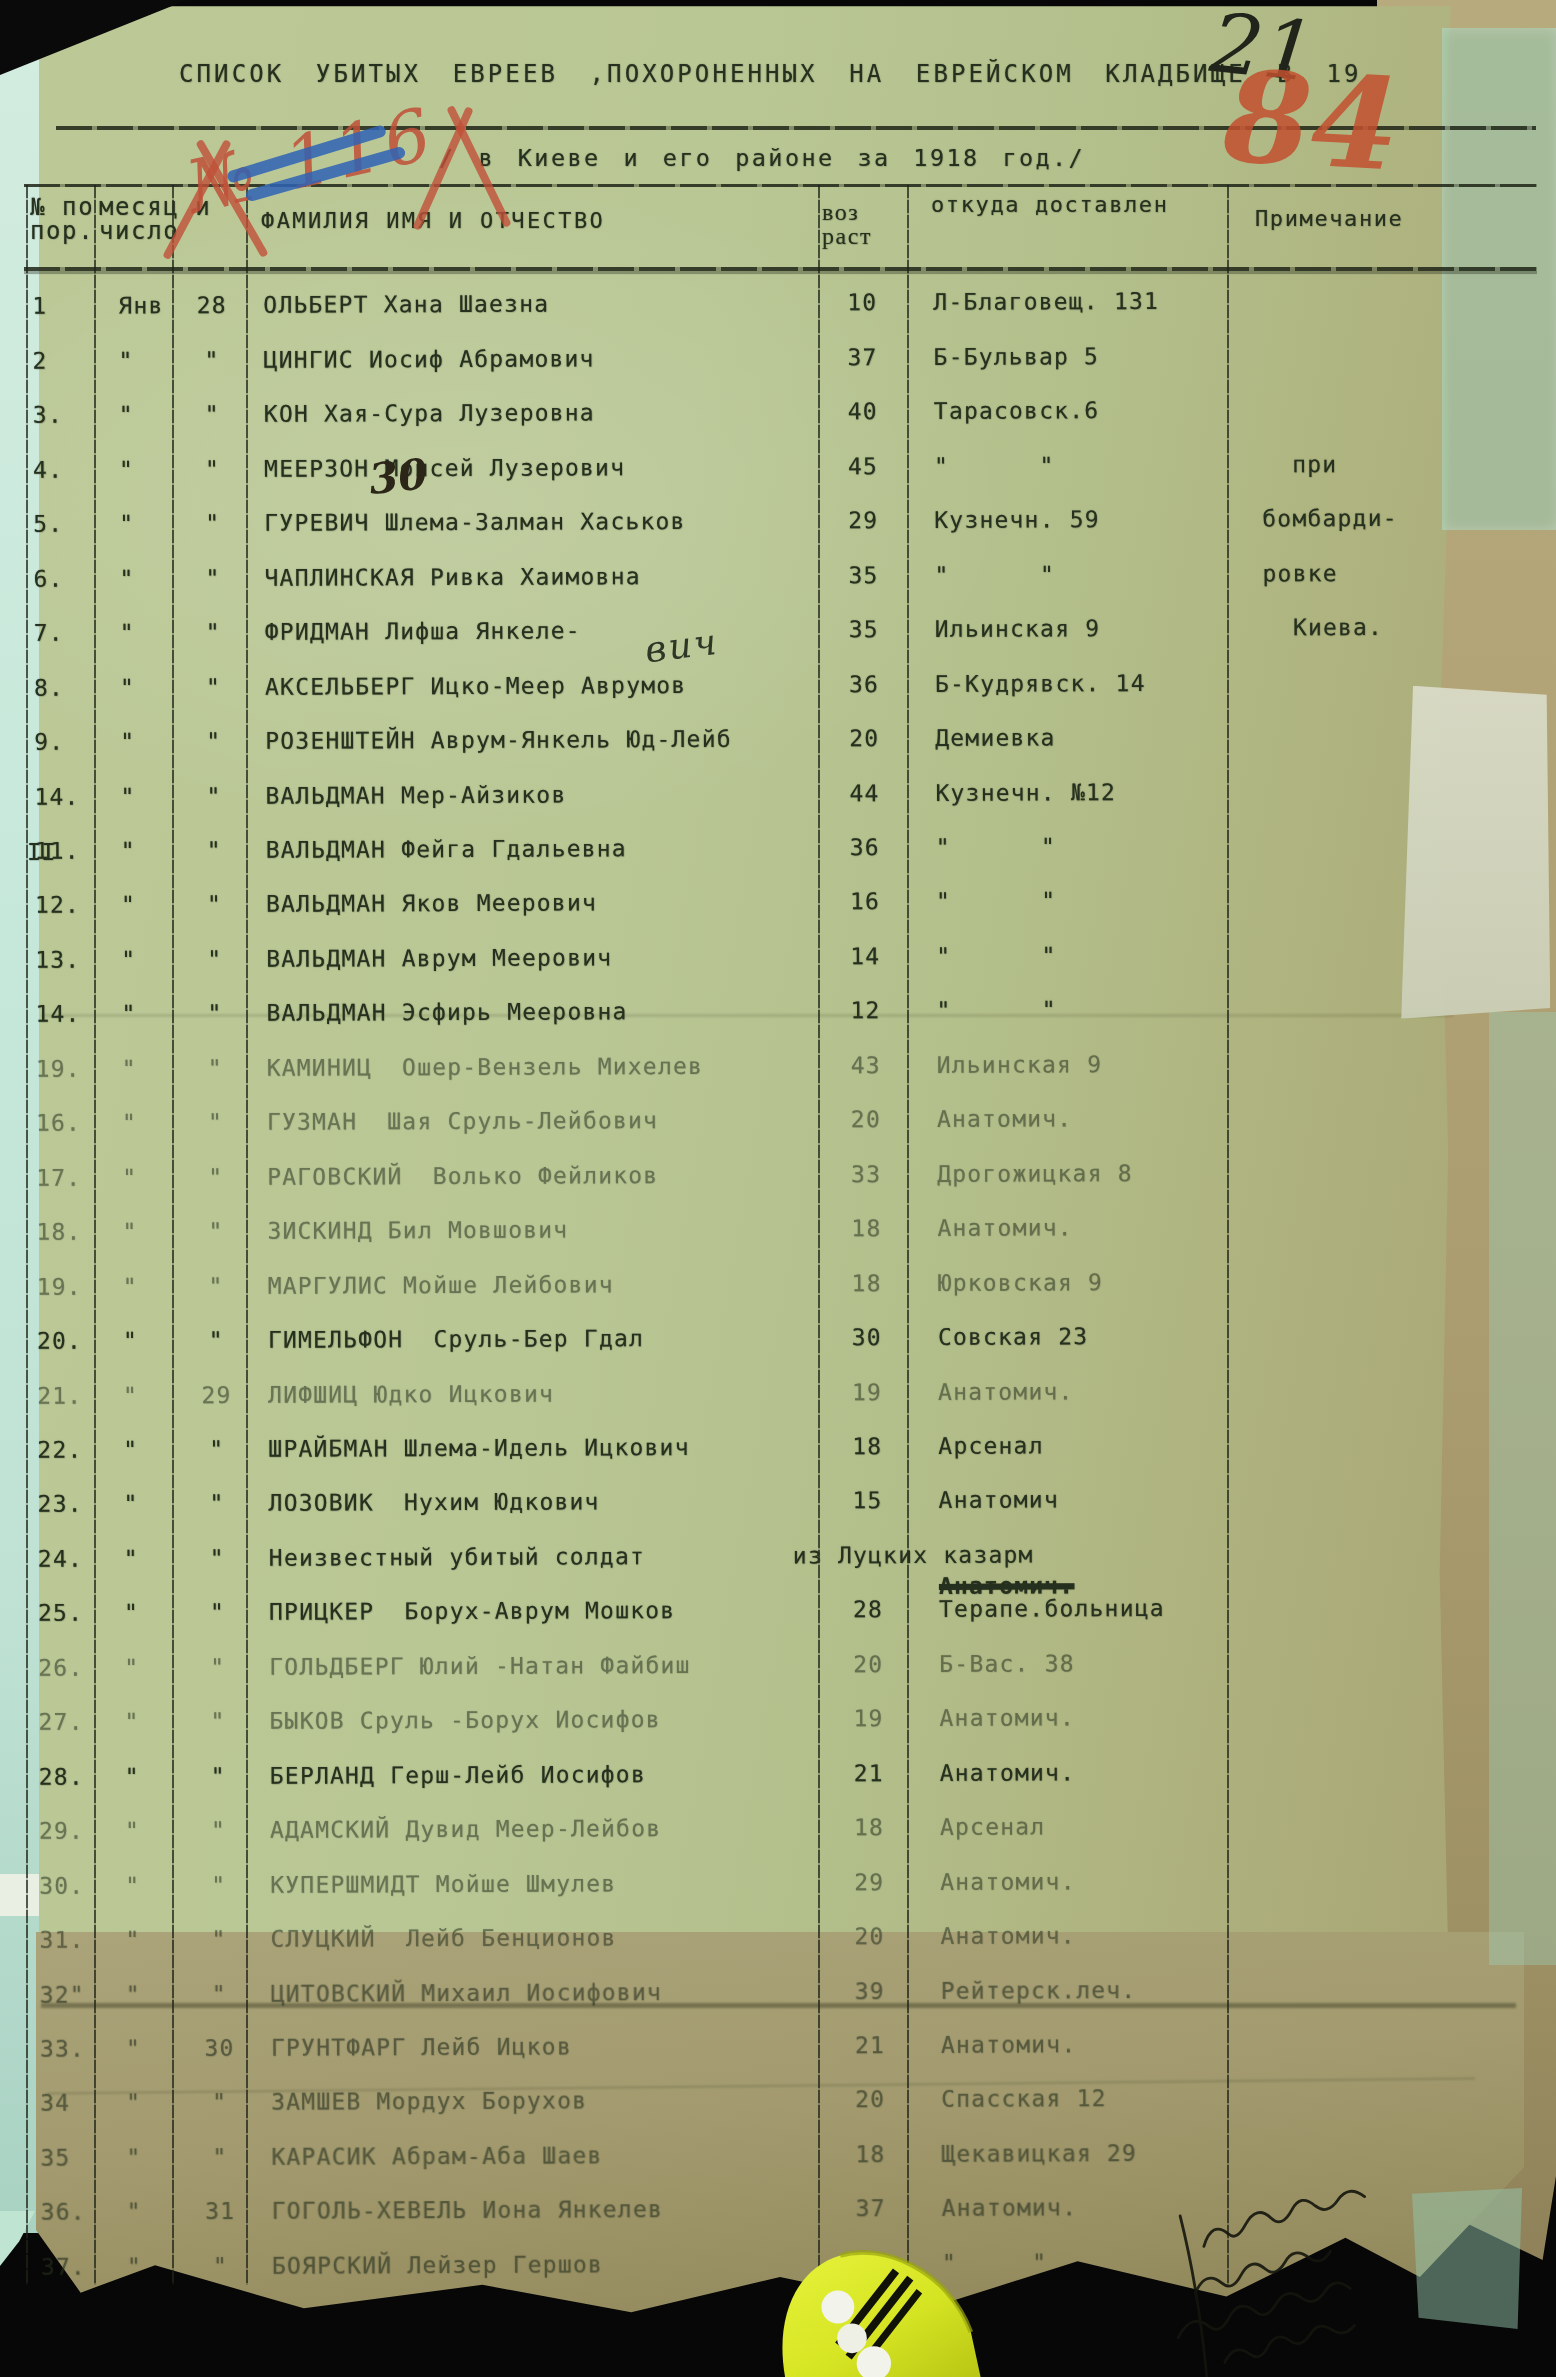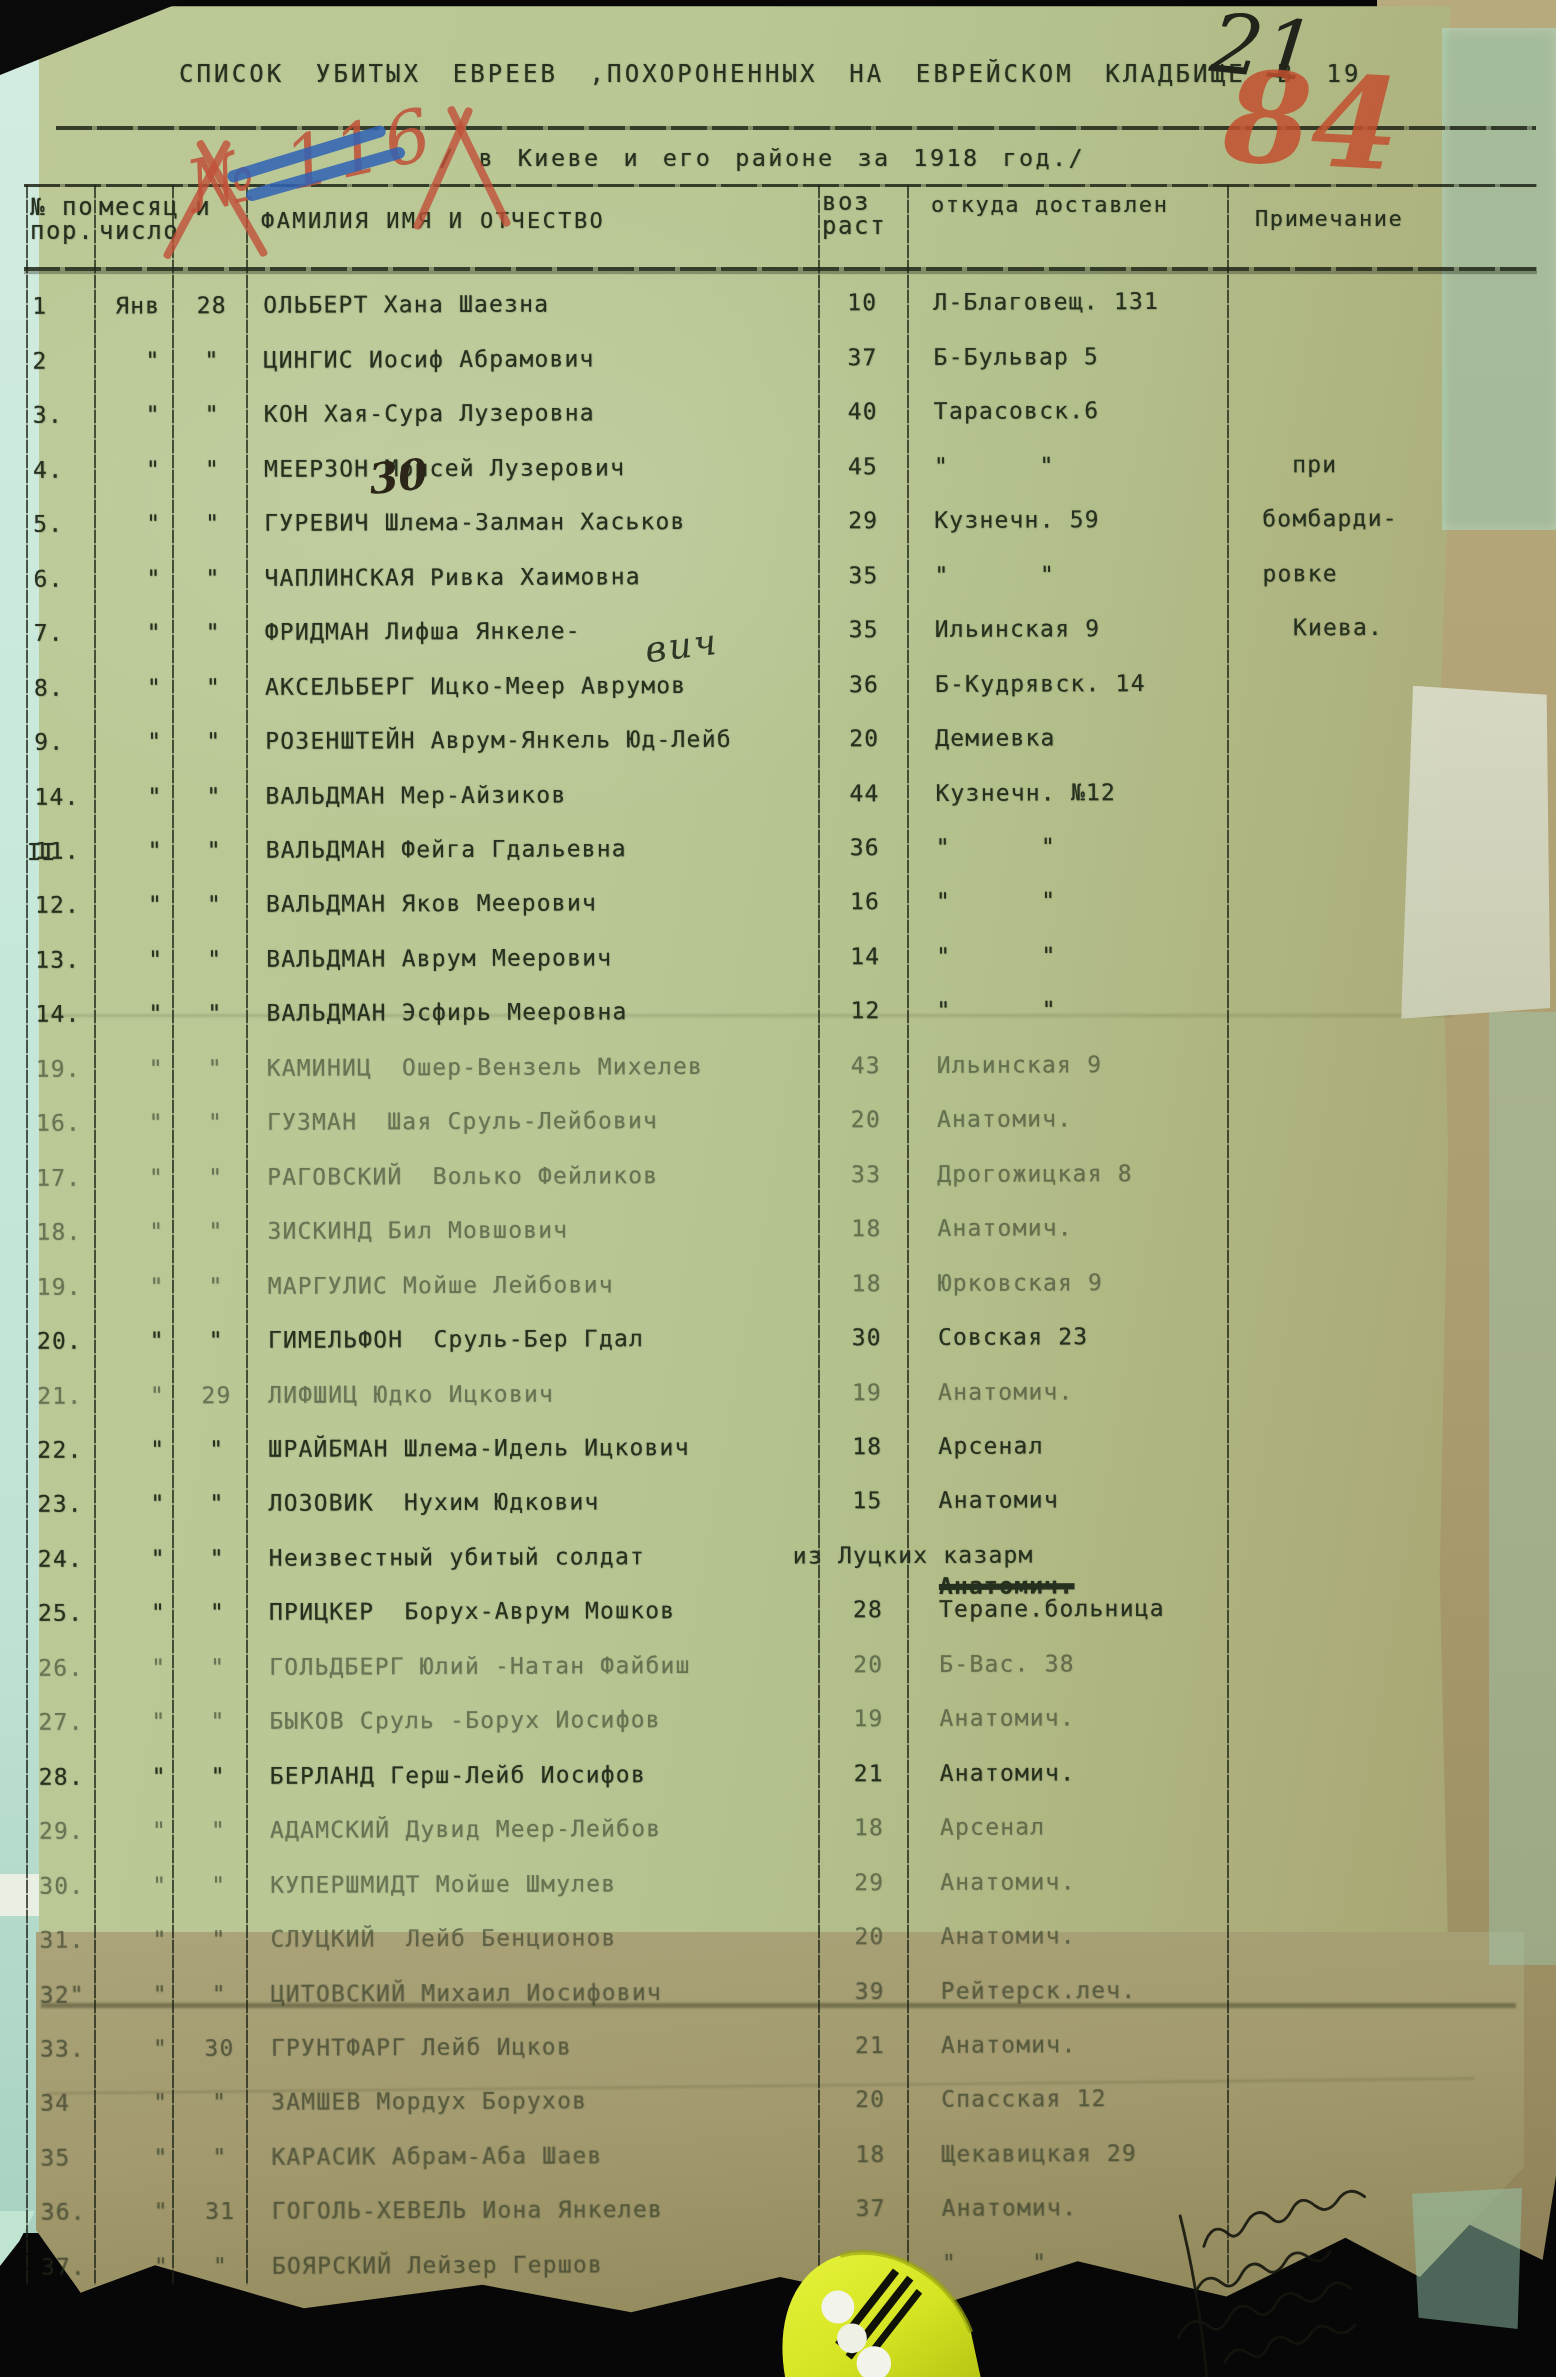--- a/index.html
+++ b/index.html
@@ -44,21 +44,21 @@
       repeating-linear-gradient(180deg,rgba(30,36,22,.75) 0 12.6px,rgba(30,36,22,.25) 12.6px 15px);}
   
   .ink{color:#26301e;text-shadow:0 0 1.2px rgba(38,48,30,.55),0.8px 0.8px 0 rgba(38,48,30,.12);}
   .title{position:absolute;left:179px;top:60px;width:1318px;font-size:24px;font-weight:normal;
       letter-spacing:3.1px;word-spacing:14px;white-space:nowrap;}
   .subtitle{position:absolute;left:439px;top:144px;font-size:23.5px;letter-spacing:2.4px;word-spacing:6.3px;}
   .hdr{position:absolute;font-size:24px;line-height:24px;white-space:pre-line;letter-spacing:1.6px;}
   .row{position:absolute;left:0;width:1557px;height:55px;font-size:23px;letter-spacing:1.2px;}
   .row span{position:absolute;top:0;white-space:pre;}
   .c-num{left:31px;width:67px;}
-  .c-mon{left:92px;width:67px;text-align:right;}
+  .c-mon{left:117px;width:67px;text-align:left;}
   .c-day{left:177px;width:67px;text-align:center;}
   .c-name{left:262px;width:557px;}
   .c-age{left:818px;width:86px;text-align:center;}
   .c-from{left:932px;width:314px;}
   .c-from-wide{left:786px;width:439px;}
   .c-from2{left:932px;top:31px !important;font-weight:bold;
       text-decoration:line-through;text-decoration-thickness:5.5px;}
   .c-note{left:1260px;width:267px;}
   .faint{opacity:.55;}
   .washed{opacity:.62;filter:blur(0.2px);}
@@ -114,21 +114,21 @@
   <div class="vline" style="left:1227px;top:185px;height:2100px;"></div>
 
   <div class="title ink">СПИСОК  УБИТЫХ ЕВРЕЕВ ,ПОХОРОНЕННЫХ НА ЕВРЕЙСКОМ КЛАДБИЩЕ В 19</div>
   <div class="subtitle ink">/ в Киеве и его районе за 1918 год./</div>
 
   <div class="hdr ink" style="left:30px;top:195px;">№ по
 пор.</div>
   <div class="hdr ink" style="left:99px;top:195px;">месяц и
 число</div>
   <div class="hdr ink" style="left:261px;top:209px;font-size:22px;letter-spacing:2.4px;">ФАМИЛИЯ ИМЯ И ОТЧЕСТВО</div>
-  <div class="hdr ink" style="left:822px;top:190px;">воз
+  <div class="hdr ink" style="left:822px;top:200px;font-family:Liberation Serif, serif;">воз
 раст</div>
   <div class="hdr ink" style="left:931px;top:193px;font-size:22px;">откуда доставлен</div>
   <div class="hdr ink" style="left:1255px;top:207px;font-size:22px;">Примечание</div>
 
   <div id="rows" style="position:absolute;left:0;top:0;transform:rotate(-0.25deg);">
       <div class="row ink" style="top: 293px;">
         <span class="c-num">1</span>
         <span class="c-mon">Янв</span>
         <span class="c-day">28</span>
         <span class="c-name">ОЛЬБЕРТ Хана Шаезна</span>

